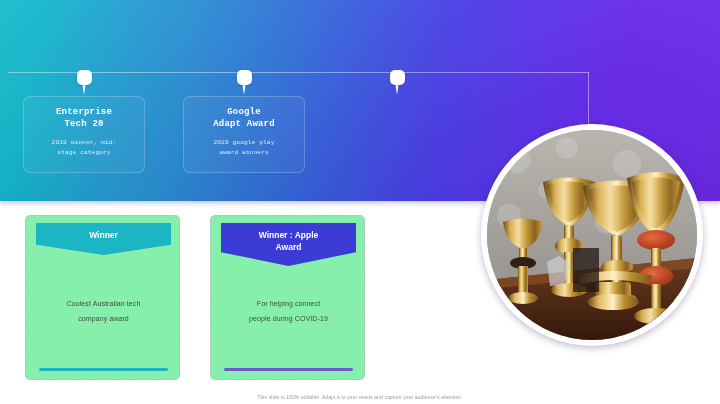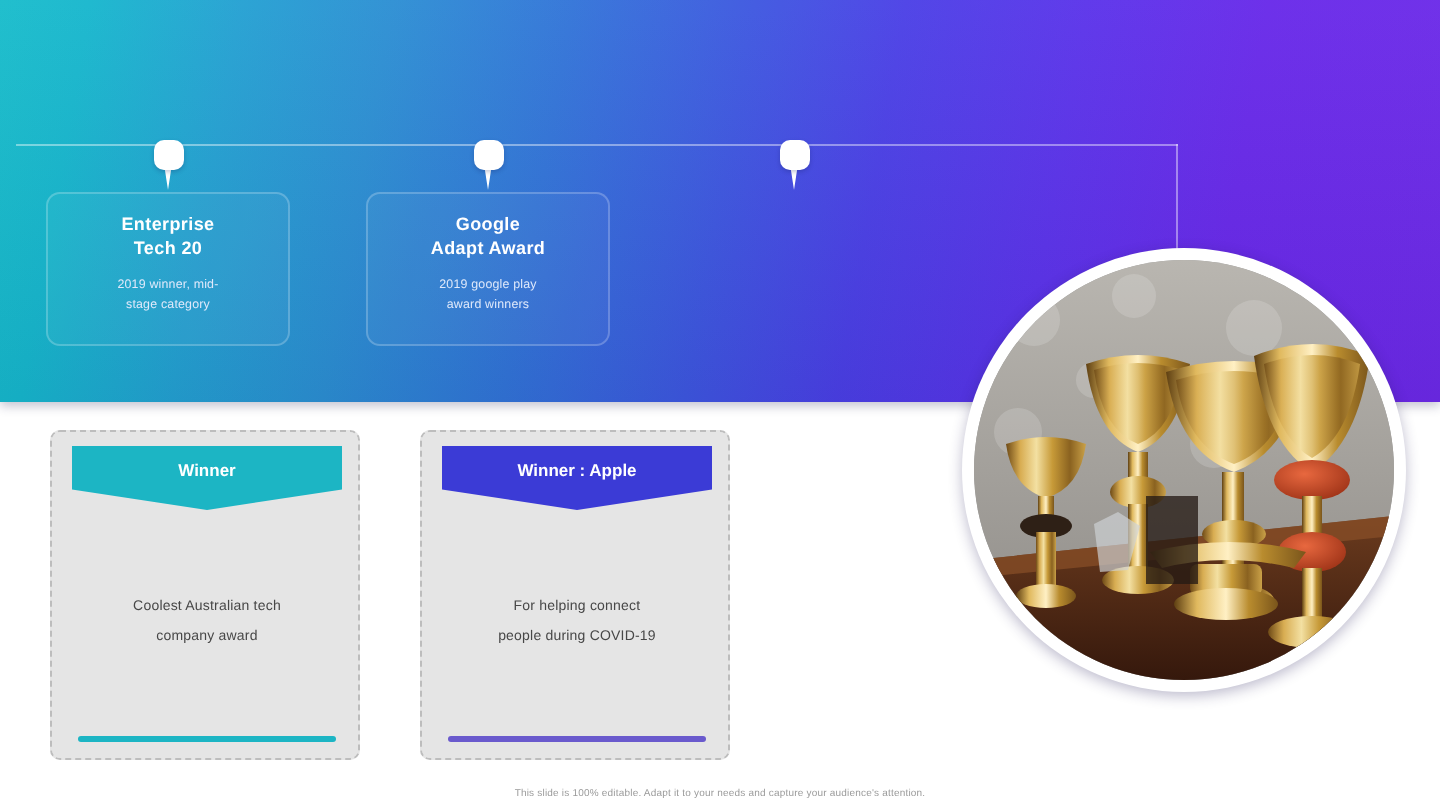--- a/index.html
+++ b/index.html
@@ -123,20 +123,21 @@
   .award-box {
     position: absolute;
     width: 122px;
     height: 77px;
     border: 1px solid rgba(255,255,255,0.22);
     border-radius: 7px;
     background: rgba(255,255,255,0.04);
     z-index: 3;
     text-align: center;
     box-sizing: border-box;
+    font-family: Liberation Mono, monospace;
   }
   .award-title {
     margin-top: 9px;
     font-size: 9px;
     font-weight: bold;
     color: #ffffff;
     line-height: 12px;
     letter-spacing: 0.2px;
   }
   .award-desc {
@@ -172,21 +173,21 @@
   .circle-photo svg { display: block; width: 100%; height: 100%; }
 
   
   .wcard {
     position: absolute;
     top: 215px;
     width: 155px;
     height: 165px;
     border: 1px dashed #bdbdbd;
     border-radius: 5px;
-    background: #e5e5e5;
+    background: #86efac;
     box-sizing: border-box;
     z-index: 5;
   }
   .ribbon {
     position: absolute;
     left: 10px;
     top: 7px;
     width: 135px;
     min-height: 32px;
     color: #ffffff;
@@ -389,20 +390,21 @@
     <div class="wcard-body">
       <div>Coolest Australian tech</div>
       <div>company award</div>
     </div>
     <div class="wcard-bar" style="background:#1cb5c4;"></div>
   </div>
 
   <div class="wcard" style="left:210px;">
     <div class="ribbon" style="background:#3b3bd6;">
       <div>Winner : Apple</div>
+      <div>Award</div>
     </div>
     <div class="wcard-body">
       <div>For helping connect</div>
       <div>people during COVID-19</div>
     </div>
     <div class="wcard-bar" style="background:#6a5acd;"></div>
   </div>
 
   <div class="footer">This slide is 100% editable. Adapt it to your needs and capture your audience's attention.</div>
 

